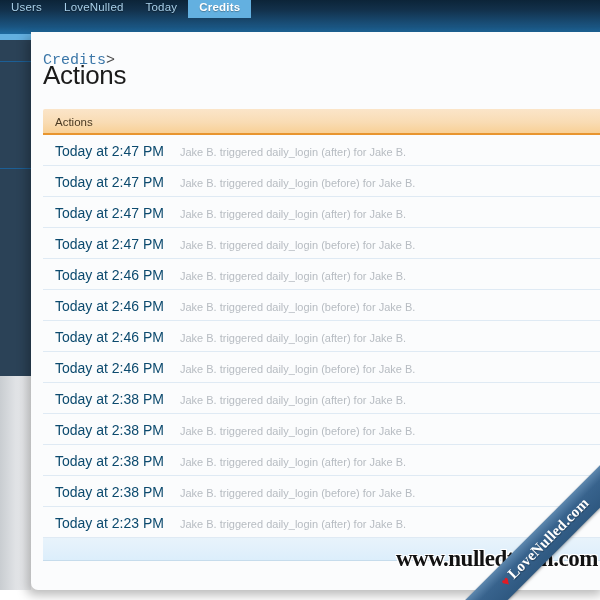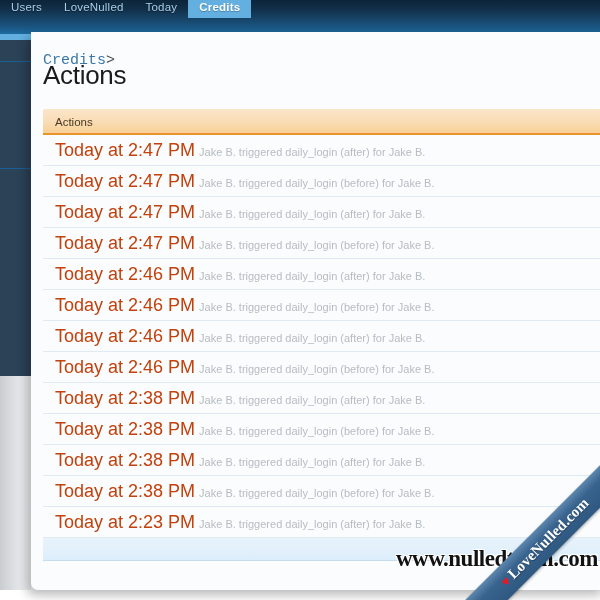--- a/index.html
+++ b/index.html
@@ -140,27 +140,27 @@
     height: 31px;
     line-height: 31px;
     border-bottom: 1px solid #dfeaf4;
     padding-left: 12px;
     box-sizing: border-box;
     white-space: nowrap;
     overflow: hidden;
     cursor: pointer;
   }
   .row-time {
-    font-size: 18px;
-    color: #c2410c;
+    font-size: 14px;
+    color: #0c4a6e;
   }
   .row-desc {
     font-size: 11px;
     color: #b7bcc2;
-    margin-left: 4px;
+    margin-left: 16px;
   }
   .table-foot {
     height: 22px;
     background: linear-gradient(to bottom, #e8f3fb 0%, #dceefb 100%);
     border-bottom: 1px solid #c6dcec;
   }
 
   
   .wm-text {
     position: absolute;

